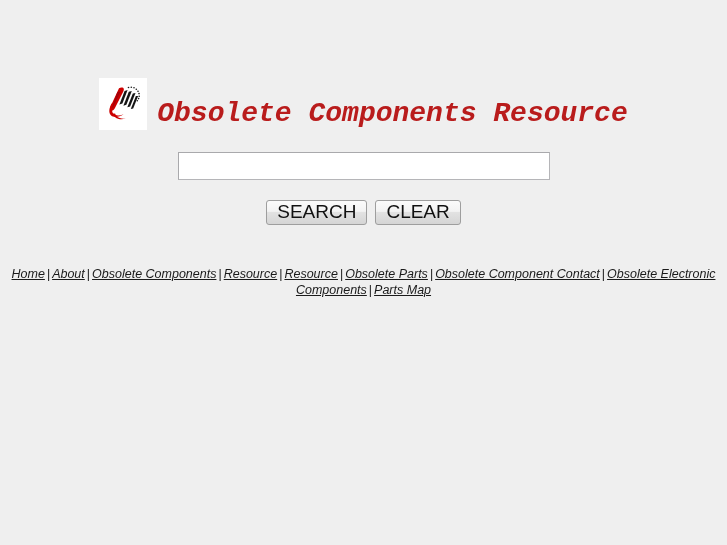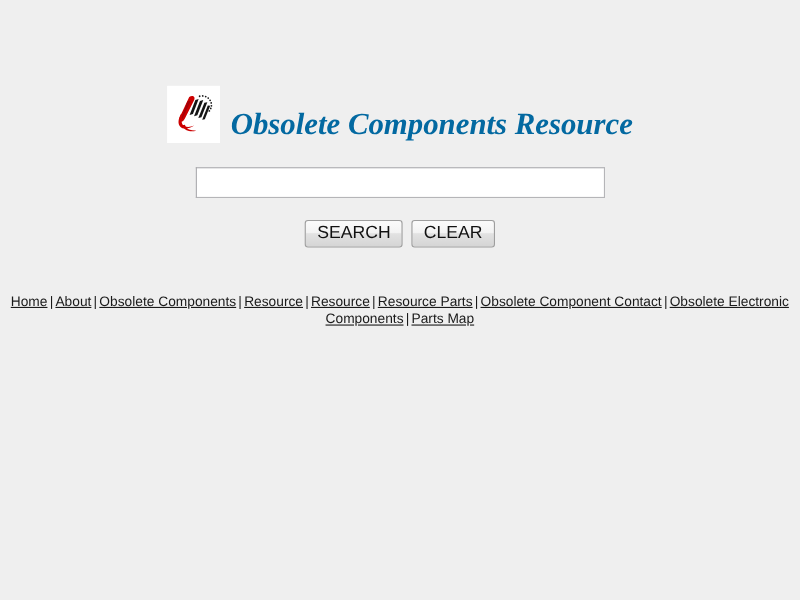--- a/index.html
+++ b/index.html
@@ -34,25 +34,25 @@
     width: 48px;
     height: 52px;
     background: #ffffff;
     display: block;
     flex: 0 0 auto;
   }
   .logo-box svg {
     display: block;
   }
   .site-title {
-    font-family: Liberation Serif, serif;
+    font-family: Liberation Mono, monospace;
     font-size: 28px;
     font-weight: bold;
     font-style: italic;
-    color: #0369a1;
+    color: #b91c1c;
     letter-spacing: 0px;
     margin-left: 10px;
     white-space: nowrap;
     line-height: 1;
     padding-top: 20px;
   }
 
   
   .search-row {
     position: absolute;
@@ -82,21 +82,21 @@
     position: absolute;
     left: 0;
     top: 200px;
     width: 727px;
     display: flex;
     justify-content: center;
     gap: 8px;
   }
   .btn {
     font-family: "Liberation Sans", sans-serif;
-    font-size: 16px;
+    font-size: 19px;
     color: #111111;
     background: linear-gradient(to bottom, #fbfbfb 0%, #f3f3f3 45%, #e2e2e2 50%, #d5d5d5 100%);
     border: 1px solid #9e9e9e;
     border-radius: 3px;
     padding: 4px 10px 5px 10px;
     line-height: 14px;
     cursor: pointer;
   }
 
   
@@ -110,20 +110,21 @@
     font-size: 12.5px;
     color: #1a1a1a;
     line-height: 16px;
     padding: 0 8px;
     box-sizing: border-box;
   }
   .nav a {
     color: #1a1a1a;
     text-decoration: underline;
     cursor: pointer;
+    font-style: italic;
   }
   .nav .sep {
     color: #1a1a1a;
     padding: 0 2px;
   }
 </style>
 </head>
 <body>
 
 <div class="page">
@@ -170,16 +171,16 @@
   <div class="search-row">
     <input class="search-input" type="text" value="" placeholder="" style="">
   </div>
 
   <div class="button-row">
     <button class="btn">SEARCH</button>
     <button class="btn">CLEAR</button>
   </div>
 
   <div class="nav">
-    <a>Home</a><span class="sep">|</span><a>About</a><span class="sep">|</span><a>Obsolete Components</a><span class="sep">|</span><a>Resource</a><span class="sep">|</span><a>Resource</a><span class="sep">|</span><a>Resource Parts</a><span class="sep">|</span><a>Obsolete Component Contact</a><span class="sep">|</span><a>Obsolete Electronic Components</a><span class="sep">|</span><a>Parts Map</a>
+    <a>Home</a><span class="sep">|</span><a>About</a><span class="sep">|</span><a>Obsolete Components</a><span class="sep">|</span><a>Resource</a><span class="sep">|</span><a>Resource</a><span class="sep">|</span><a>Obsolete Parts</a><span class="sep">|</span><a>Obsolete Component Contact</a><span class="sep">|</span><a>Obsolete Electronic Components</a><span class="sep">|</span><a>Parts Map</a>
   </div>
 
 </div>
 
 </body></html>

